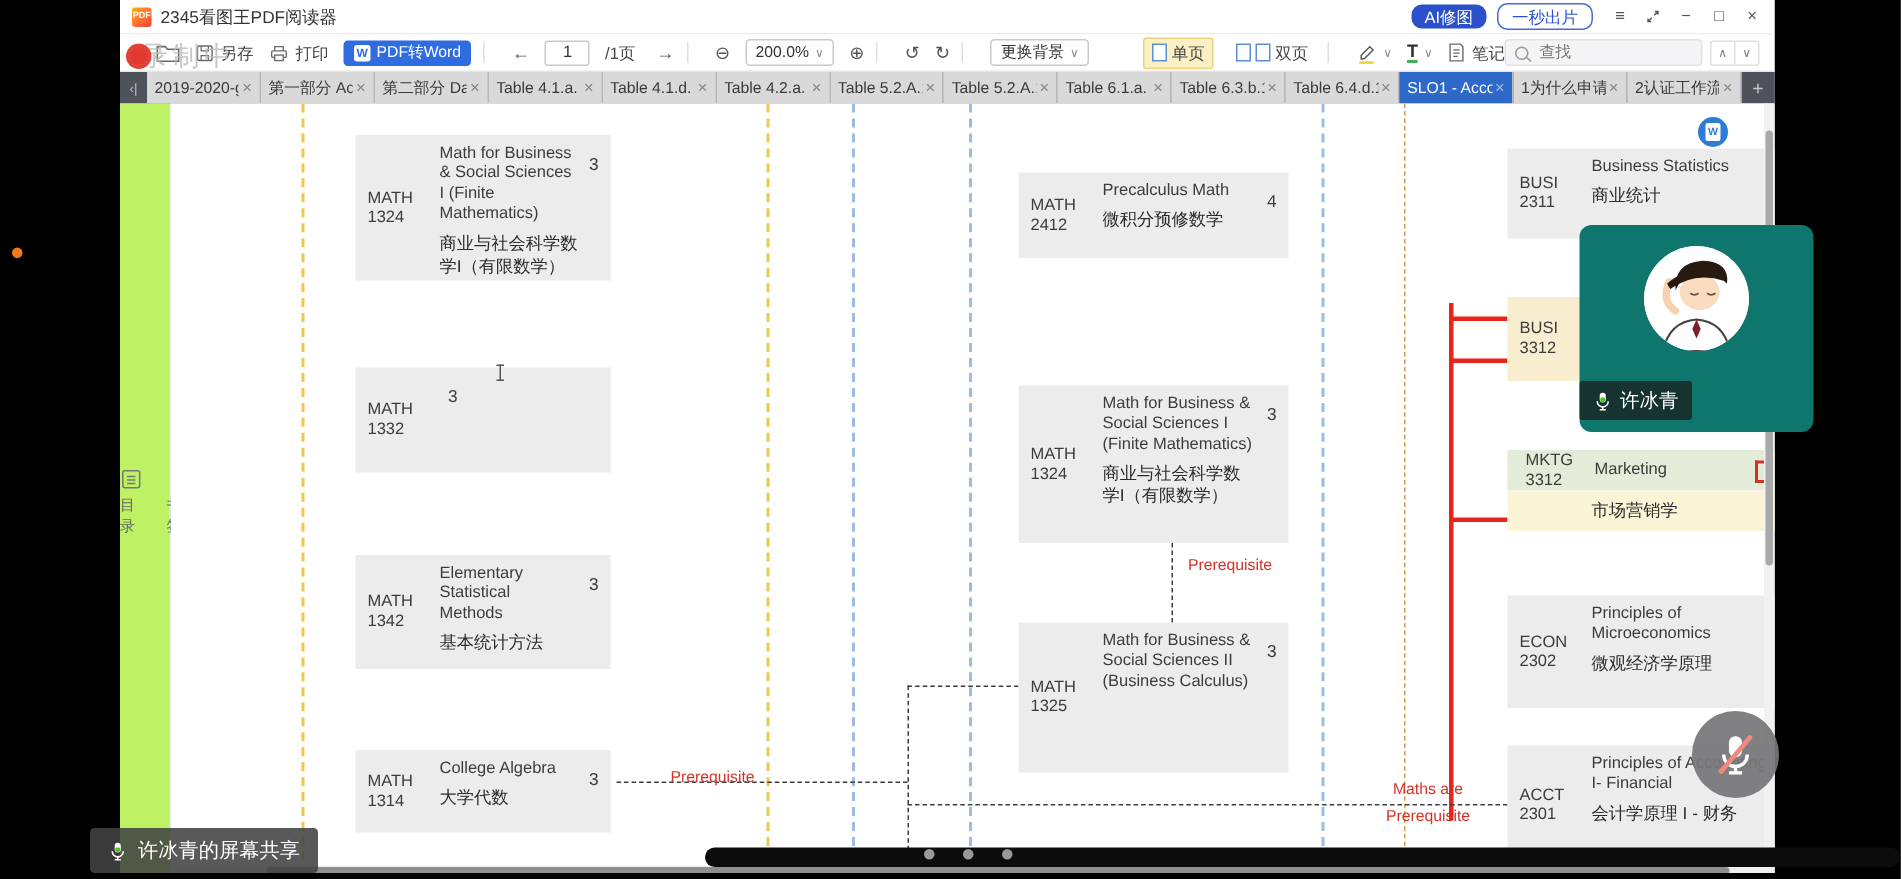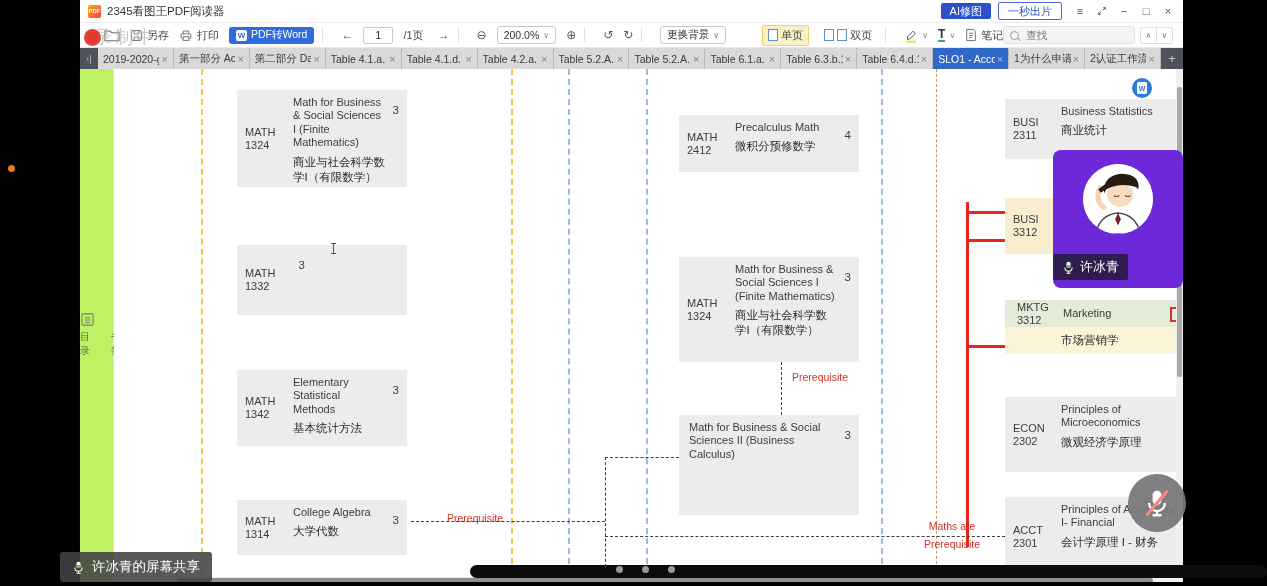--- a/index.html
+++ b/index.html
@@ -8,21 +8,21 @@
   .screen{position:absolute;left:0;top:0;width:1267px;height:586px;background:#000;}
 
   
   .app{position:absolute;left:80px;top:0;width:1103px;height:582px;background:#fff;display:flex;flex-direction:column;}
 
   
   .titlebar{height:22px;display:flex;align-items:center;background:#fff;border-bottom:1px solid #ececec;position:relative;}
   .pdf-logo{width:13px;height:13px;margin-left:8px;border-radius:2px;background:linear-gradient(135deg,#ffb100,#ff7a2f 45%,#f0413a);
             color:#fff;font-size:6px;font-weight:bold;display:flex;align-items:center;justify-content:center;}
   .win-title{font-size:11.5px;color:#333;margin-left:6px;flex:1;}
-  .tb-btn{height:16px;display:flex;align-items:center;justify-content:flex-start;border-radius:2px;font-size:11px;margin-right:7px;padding:0 9px;}
+  .tb-btn{height:16px;display:flex;align-items:center;justify-content:flex-start;border-radius:7px;font-size:11px;margin-right:7px;padding:0 9px;}
   .btn-ai{background:#2b50cc;color:#fff;}
   .btn-one{background:#fff;color:#2b50cc;border:1px solid #4a68d6;}
   .win-ctrl{width:22px;height:18px;display:flex;align-items:center;justify-content:center;color:#555;font-size:11px;}
   .win-ctrl.close{margin-right:4px;}
 
   
   .toolbar{height:24px;background:#fff;border-bottom:1px solid #e6e6e6;display:flex;align-items:center;position:relative;font-size:11px;color:#444;}
   .rec-dot{position:absolute;left:4px;top:6px;width:11px;height:11px;background:#e03a2f;border:3px solid rgba(224,80,70,.4);border-radius:50%;z-index:6;}
   .rec-mark{position:absolute;left:14px;top:2px;font-size:18px;color:rgba(185,185,185,.8);letter-spacing:3px;z-index:5;pointer-events:none;}
   .ti{display:flex;align-items:center;gap:4px;margin-left:10px;white-space:nowrap;}
@@ -96,21 +96,21 @@
   .ibeam::after{bottom:0;}
 
   .vsb{position:absolute;width:7px;background:#f1f1f1;}
   .vsb-thumb{position:absolute;left:1px;width:5px;background:#a9a9a9;border-radius:3px;}
   .hsb{position:absolute;height:7px;background:#efefef;}
   .hsb-thumb{position:absolute;top:1px;height:5px;background:#8f8f8f;border-radius:3px;}
 
   .red-frag{position:absolute;width:5px;height:11px;border:2px solid #d23326;border-right:none;}
 
   
-  .video-ov{position:absolute;left:1053px;top:150px;width:130px;height:138px;background:#6d28d9;border-radius:8px;z-index:40;}
+  .video-ov{position:absolute;left:1053px;top:150px;width:156px;height:138px;background:#0f766e;border-radius:8px;z-index:40;}
   .avatar{width:70px;height:70px;border-radius:50%;overflow:hidden;background:#fff;margin:14px auto 0;}
   .namebar{position:absolute;left:0;bottom:8px;display:flex;align-items:center;gap:5px;background:rgba(25,25,25,.72);padding:4px 9px;color:#fff;font-size:13px;border-radius:2px;}
   .mic-muted{position:absolute;left:1128px;top:474px;width:58px;height:58px;border-radius:50%;background:rgba(118,118,120,.93);display:flex;align-items:center;justify-content:center;z-index:41;}
   .share-pill{position:absolute;left:60px;top:552px;height:30px;display:flex;align-items:center;gap:7px;padding:0 12px;background:rgba(66,66,66,.88);border-radius:3px;color:#fff;font-size:13.5px;z-index:50;}
   .orange-dot{position:absolute;left:8px;top:165px;width:7px;height:7px;border-radius:50%;background:#f07a18;z-index:50;}
   .black-pill{position:absolute;left:470px;top:565px;width:797px;height:13px;background:#0c0c0c;border-radius:7px;z-index:30;}
   .nav-dot{position:absolute;top:566px;width:7px;height:7px;border-radius:50%;background:#9a9a9a;z-index:31;}
 </style>
 </head>
 <body>
@@ -393,20 +393,21 @@
         </div>
         <div class="course" style="left:565px;top:188px;width:180px;height:105px;">
           <div class="c-code">MATH 1324</div>
           <div class="c-main">
               <div class="c-title">Math for Business &amp; Social Sciences I (Finite Mathematics)</div>
           <div class="c-zh">商业与社会科学数学I（有限数学）</div>
             </div>
           <div class="c-credits">3</div>
         </div>
         <div class="course" style="left:565px;top:346px;width:180px;height:100px;">
+          <div class="c-code">MATH 1325</div>
           <div class="c-main">
               <div class="c-title">Math for Business &amp; Social Sciences II (Business Calculus)</div>
             </div>
           <div class="c-credits">3</div>
         </div>
 
         <div class="course" style="left:891px;top:30px;width:184px;height:60px;">
           <div class="c-code">BUSI 2311</div>
           <div class="c-main">
               <div class="c-title">Business Statistics</div>

